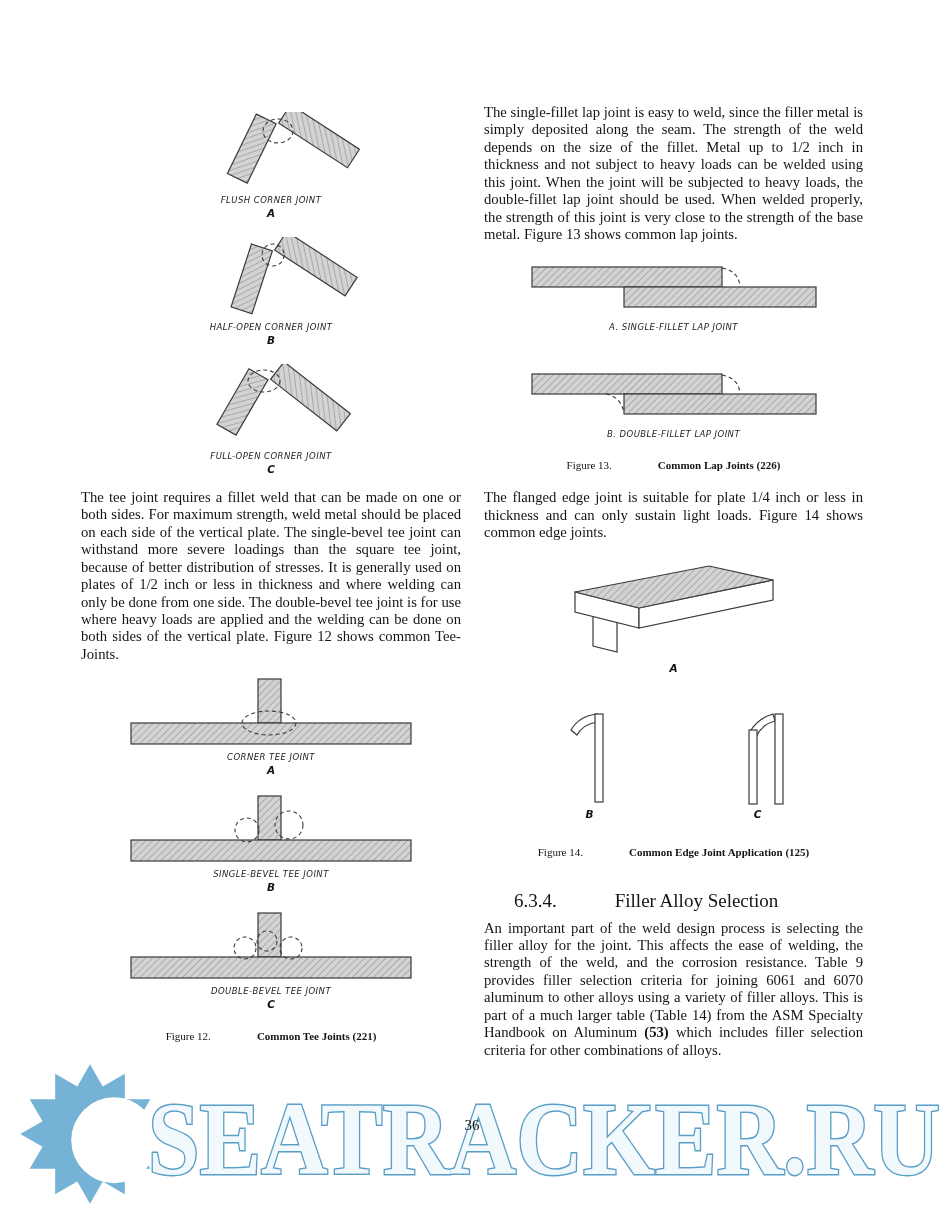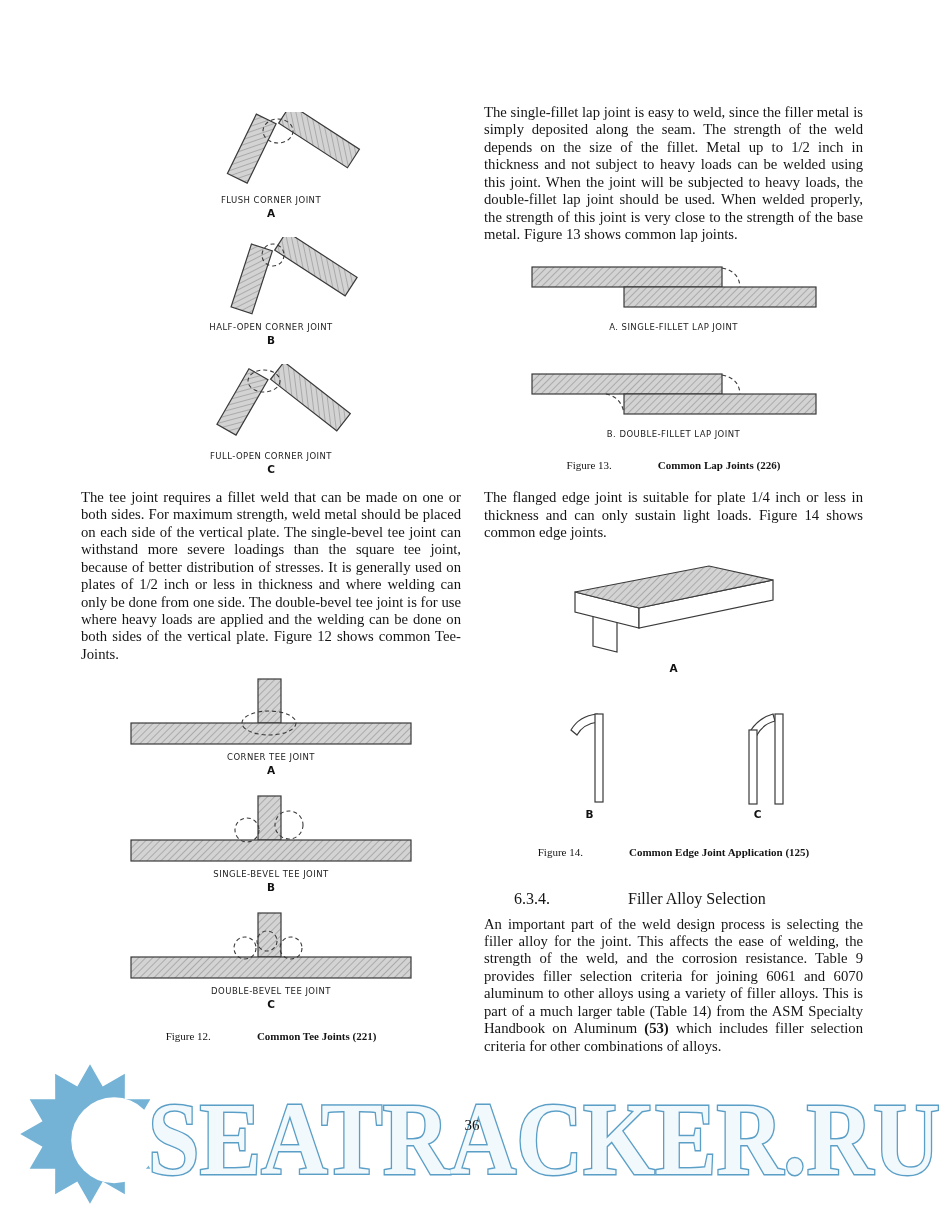--- a/index.html
+++ b/index.html
@@ -11,40 +11,40 @@
   .col { position:absolute; }
   .col-left  { left:81px;  top:108px; width:380px; }
   .col-right { left:484px; top:104px; width:379px; }
 
   .body-text {
     margin:0 0 10px 0; font-size:14.7px; line-height:1.185;
     text-align:justify;
   }
 
   .figure-block { display:flex; flex-direction:column; align-items:center; }
-  .fig-item { display:flex; flex-direction:column; align-items:center; margin:4px 0 14px 0; }
+  .fig-item { display:flex; flex-direction:column; align-items:center; margin:4px 0 14px 0;font-style:italic; }
   .fig-item svg { display:block; }
   .fig-label {
     font-family:"DejaVu Sans", sans-serif; font-size:8.5px; letter-spacing:0.45px;
     color:#222; margin-top:3px; white-space:nowrap;
   }
   .fig-letter {
     font-family:"DejaVu Sans", sans-serif; font-size:10.5px; font-weight:bold;
     color:#111; margin-top:2px;
   }
   .fig-caption {
     display:flex; justify-content:center; align-items:baseline; gap:46px;
     font-size:11px; margin:6px 0 18px 0;
   }
   .cap-title { font-weight:bold; }
 
   .edge-row { display:flex; gap:78px; justify-content:center; align-items:flex-end; }
 
   .section-heading {
-    display:flex; gap:78px; font-size:16px; margin:14px 0 8px 30px;
+    display:flex; gap:58px; font-size:19px; margin:14px 0 8px 30px;
   }
 
   .page-number {
     position:absolute; left:50%; transform:translateX(-50%); top:1117px;
     font-size:15px; z-index:3;
   }
 
   .watermark { position:absolute; left:0; top:1052px; width:944px; height:158px; z-index:1; }
   .sun-logo { position:absolute; left:6px; top:6px; }
   .wm-text  { position:absolute; left:148px; top:26px; }

